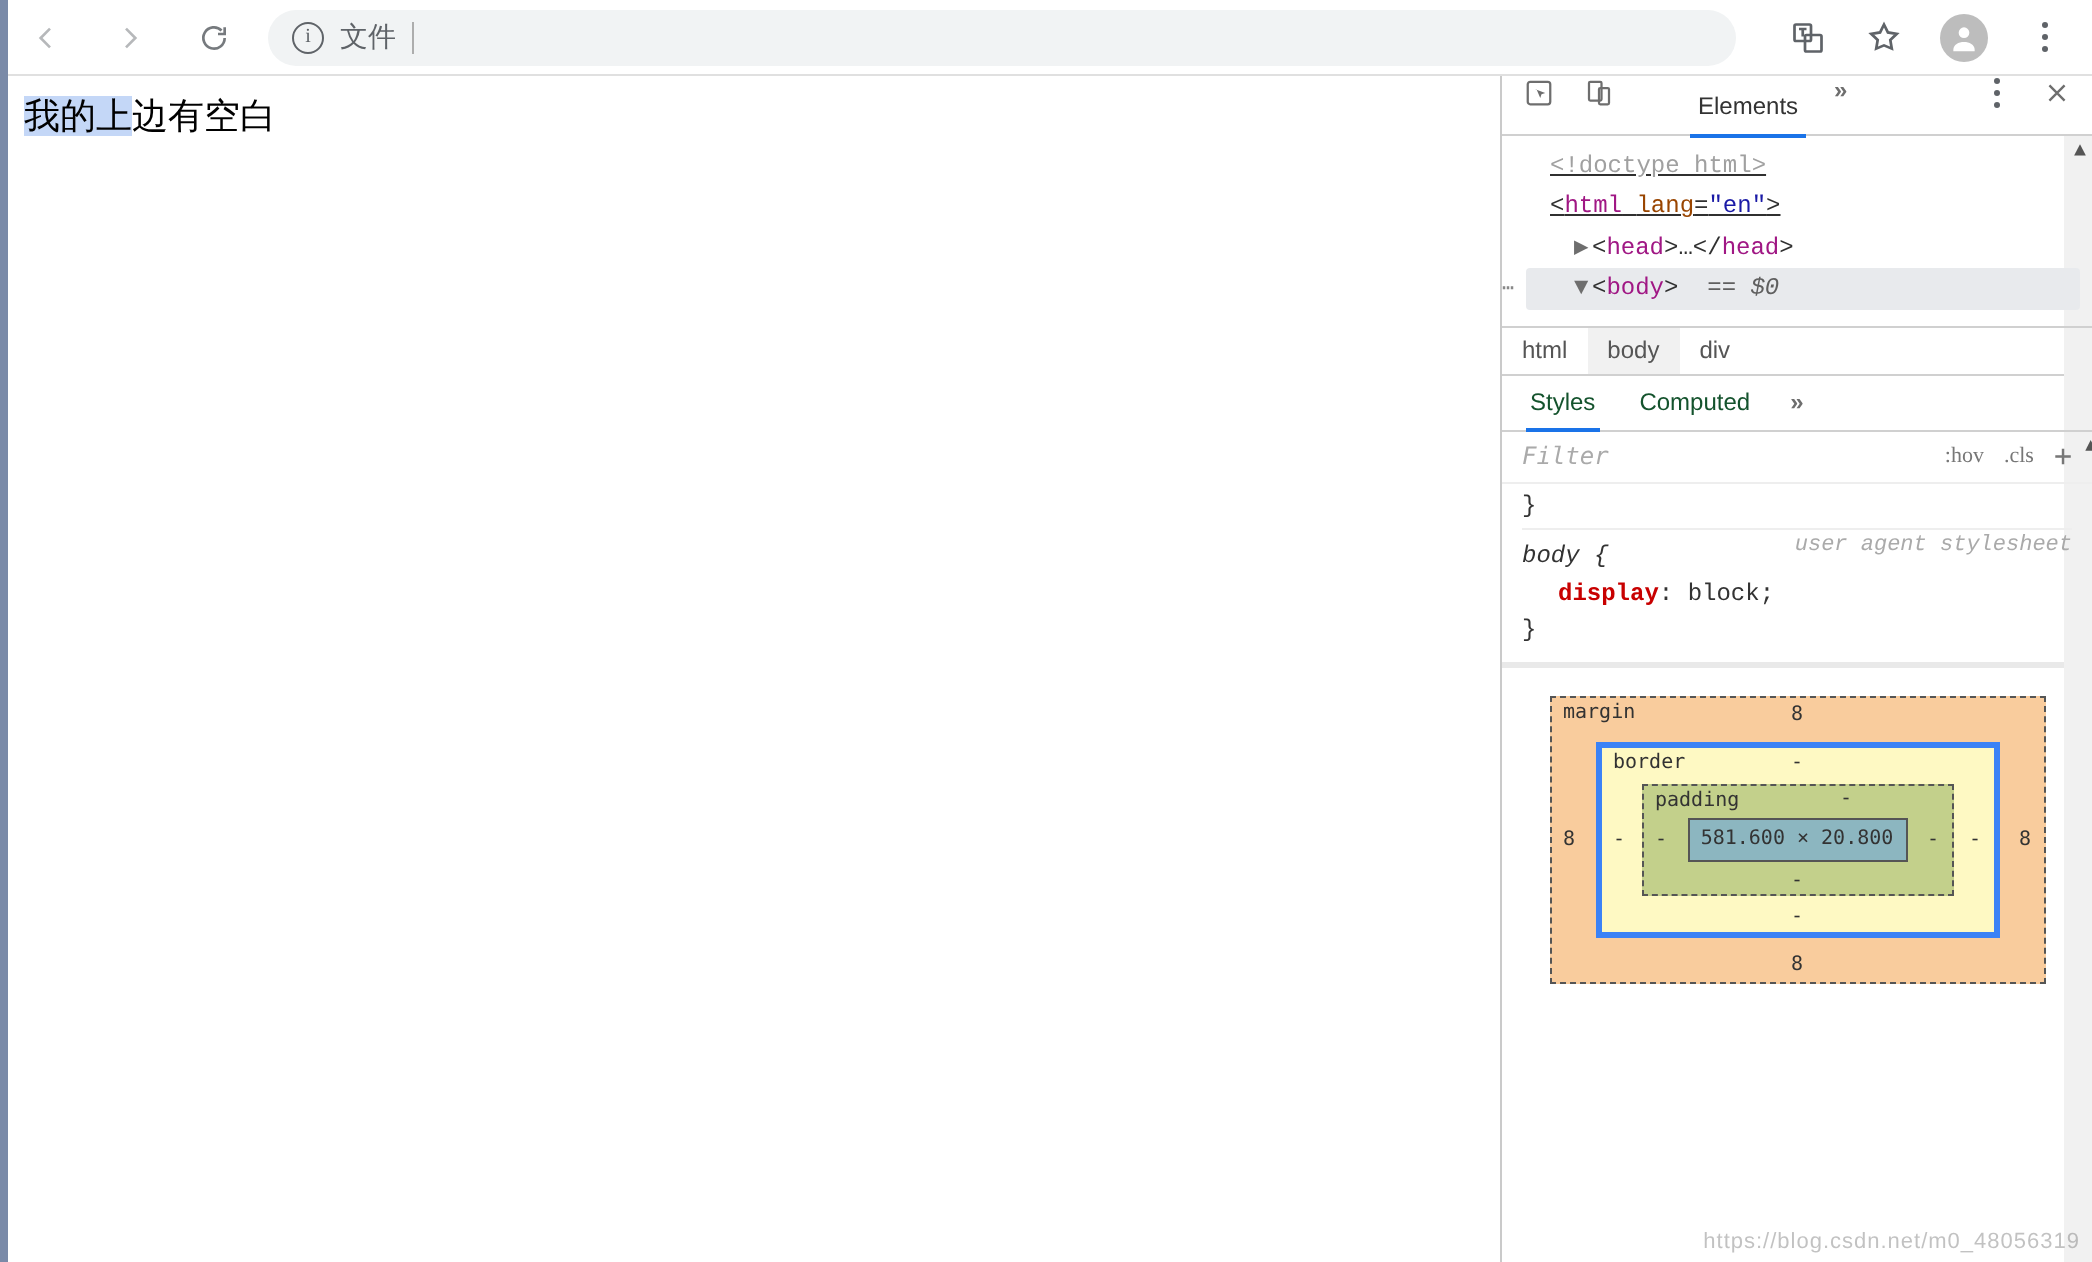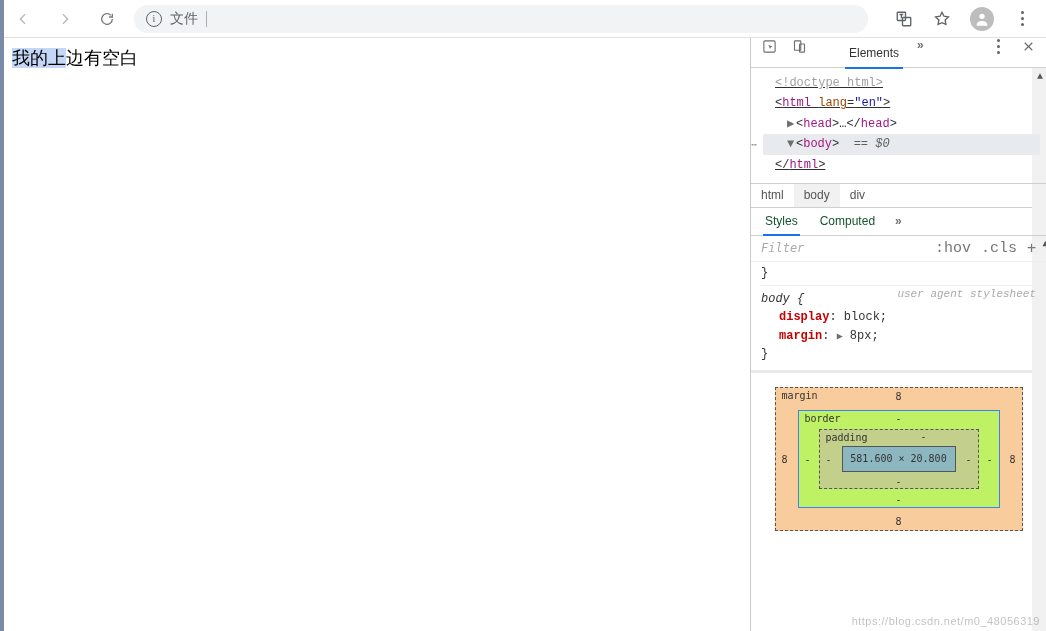--- a/index.html
+++ b/index.html
@@ -59,41 +59,41 @@
   .crumbs { display: flex; gap: 0; border-bottom: 1px solid #d0d0d0; font-size: 12px; }
   .crumb { padding: 4px 10px 5px; color: #555; }
   .crumb.active { background: #f1f1f1; }
 
   .styles-tabs { display: flex; align-items: center; gap: 18px; padding: 0 12px; height: 28px; border-bottom: 1px solid #d0d0d0; position: relative; }
   .styles-tabs .tab { color: #14532d; padding: 0 2px; height: 28px; display: flex; align-items: center; position: relative; }
   .styles-tabs .tab.active::after { content: ""; position: absolute; left: 0; right: 0; bottom: -1px; height: 2px; background: #1a73e8; }
 
   .filter-row { display: flex; align-items: center; height: 26px; border-bottom: 1px solid #eee; padding: 0 10px; gap: 10px; font-family: Consolas, monospace; color: #888; position: relative; }
   .filter-row .filter { flex: 1; font-style: italic; color: #aaa; }
-  .filter-row .hov, .filter-row .cls { font-family: Liberation Mono, monospace; font-size: 15px; color: #777; }
+  .filter-row .hov, .filter-row .cls { font-family: Liberation Serif, serif; font-size: 11px; color: #777; }
   .filter-row .plus { font-size: 15px; color: #777; }
   .filter-row .caret { font-size: 9px; color: #555; position: absolute; right: -2px; top: 2px; }
 
   .rules { font-family: Consolas, "Courier New", monospace; font-size: 12px; line-height: 1.55; padding: 2px 10px 6px 10px; display: flex; flex-direction: column; gap: 2px; }
   .rule-block { position: relative; }
   .rule-src { position: absolute; right: 0; top: 0; font-style: italic; color: #aaa; font-size: 11px; }
   .sel  { color: #333; font-style: italic; }
   .prop { color: #c80000; font-weight: bold; }
   .valc { color: #333; }
   .tri2 { color: #6e6e6e; font-size: 10px; }
   .ind { padding-left: 18px; }
 
   .box-model-wrap { flex: 1; display: flex; align-items: flex-start; justify-content: center; padding: 14px 10px 0 10px; border-top: 3px solid #e9e9e9; }
 
   .bm { position: relative; font-family: Consolas, monospace; font-size: 10px; }
   .bm .lbl   { position: absolute; top: 2px; left: 6px; font-size: 10px; }
   .bm .num   { position: absolute; font-size: 10px; }
 
   .bm-margin  { width: 248px; height: 144px; background: #f9cc9d; border: 1px dashed #555; position: relative; }
-  .bm-border  { position: absolute; top: 22px; left: 22px; right: 22px; bottom: 22px; background: #bef264; border: 1px solid #3b82f6; }
+  .bm-border  { position: absolute; top: 22px; left: 22px; right: 22px; bottom: 22px; background: #fef9c3; border: 3px solid #3b82f6; }
   .bm-padding { position: absolute; top: 18px; left: 20px; right: 20px; bottom: 18px; background: #c3d08b; border: 1px dashed #555; }
   .bm-content { position: absolute; top: 16px; left: 22px; right: 22px; bottom: 16px; background: #8cb6c0; border: 1px solid #555; display: flex; align-items: center; justify-content: center; font-size: 10px; }
 
   .watermark { position: absolute; right: 6px; bottom: 4px; font-size: 11px; color: rgba(120,120,120,.45); letter-spacing: .5px; pointer-events: none; }
 
   .vscroll { position: absolute; top: 30px; right: 0; width: 14px; bottom: 0; background: #f1f1f1; }
 </style>
 </head>
 <body>
 
@@ -195,21 +195,20 @@
       </div>
 
       <div class="dom-tree">
         <span class="scroll-up">▲</span>
         <div class="pad1"><span class="tok-decl">&lt;!doctype html&gt;</span></div>
         <div class="pad1">&lt;<span class="tok-tag">html</span> <span class="tok-attr">lang</span>=<span class="tok-val">"en"</span>&gt;</div>
         <div class="pad2"><span class="tri">▶</span>&lt;<span class="tok-tag">head</span>&gt;<span class="tok-txt">…</span>&lt;/<span class="tok-tag">head</span>&gt;</div>
         <span class="sel-line pad2">
           <span class="dots3">⋯</span><span class="tri">▼</span>&lt;<span class="tok-tag">body</span>&gt;&nbsp;&nbsp;<span class="tok-eq">== $0</span>
         </span>
-        <div class="pad1">&lt;/<span class="tok-tag">html</span>&gt;</div>
       </div>
 
       <div class="crumbs">
         <div class="crumb">html</div>
         <div class="crumb active">body</div>
         <div class="crumb">div</div>
       </div>
 
       <div class="styles-tabs">
         <div class="tab active">Styles</div>
@@ -224,21 +223,20 @@
         <span class="plus">+</span>
         <span class="caret">▲</span>
       </div>
 
       <div class="rules">
         <div>}</div>
         <div class="rule-block" style="border-top:1px solid #eee; padding-top:4px;">
           <span class="rule-src">user agent stylesheet</span>
           <div><span class="sel">body {</span></div>
           <div class="ind"><span class="prop">display</span>: <span class="valc">block</span>;</div>
-          <div class="ind"><span class="prop">margin</span>: <span class="tri2">▶</span> <span class="valc">8px</span>;</div>
           <div><span>}</span></div>
         </div>
       </div>
 
       <div class="box-model-wrap">
         <div class="bm">
           <div class="bm-margin">
             <span class="lbl">margin</span>
             <span class="num" style="top:3px;left:50%;transform:translateX(-50%)">8</span>
             <span class="num" style="bottom:3px;left:50%;transform:translateX(-50%)">8</span>

